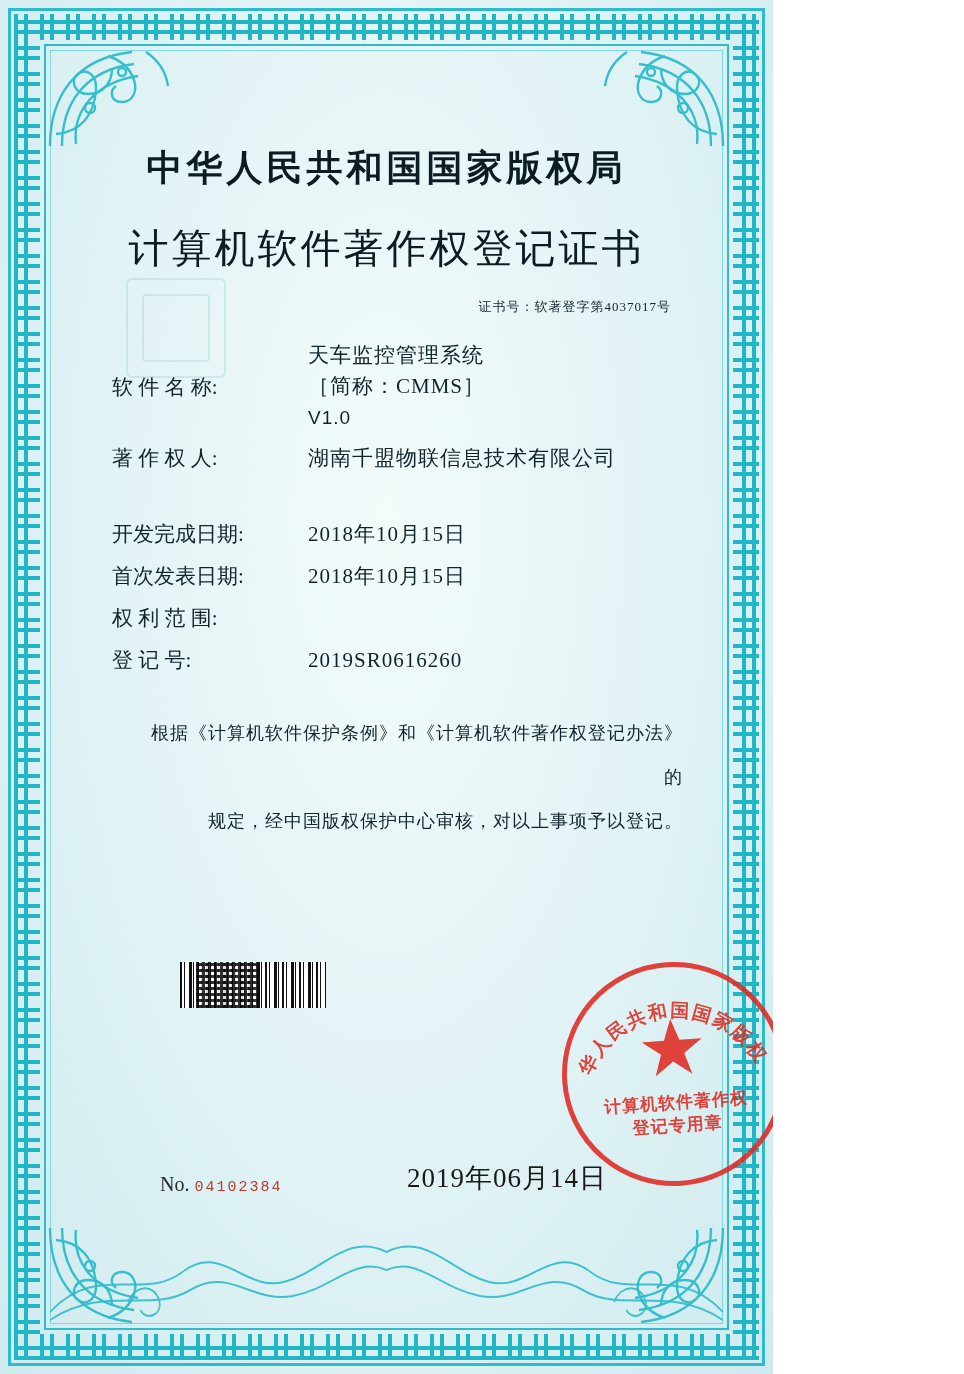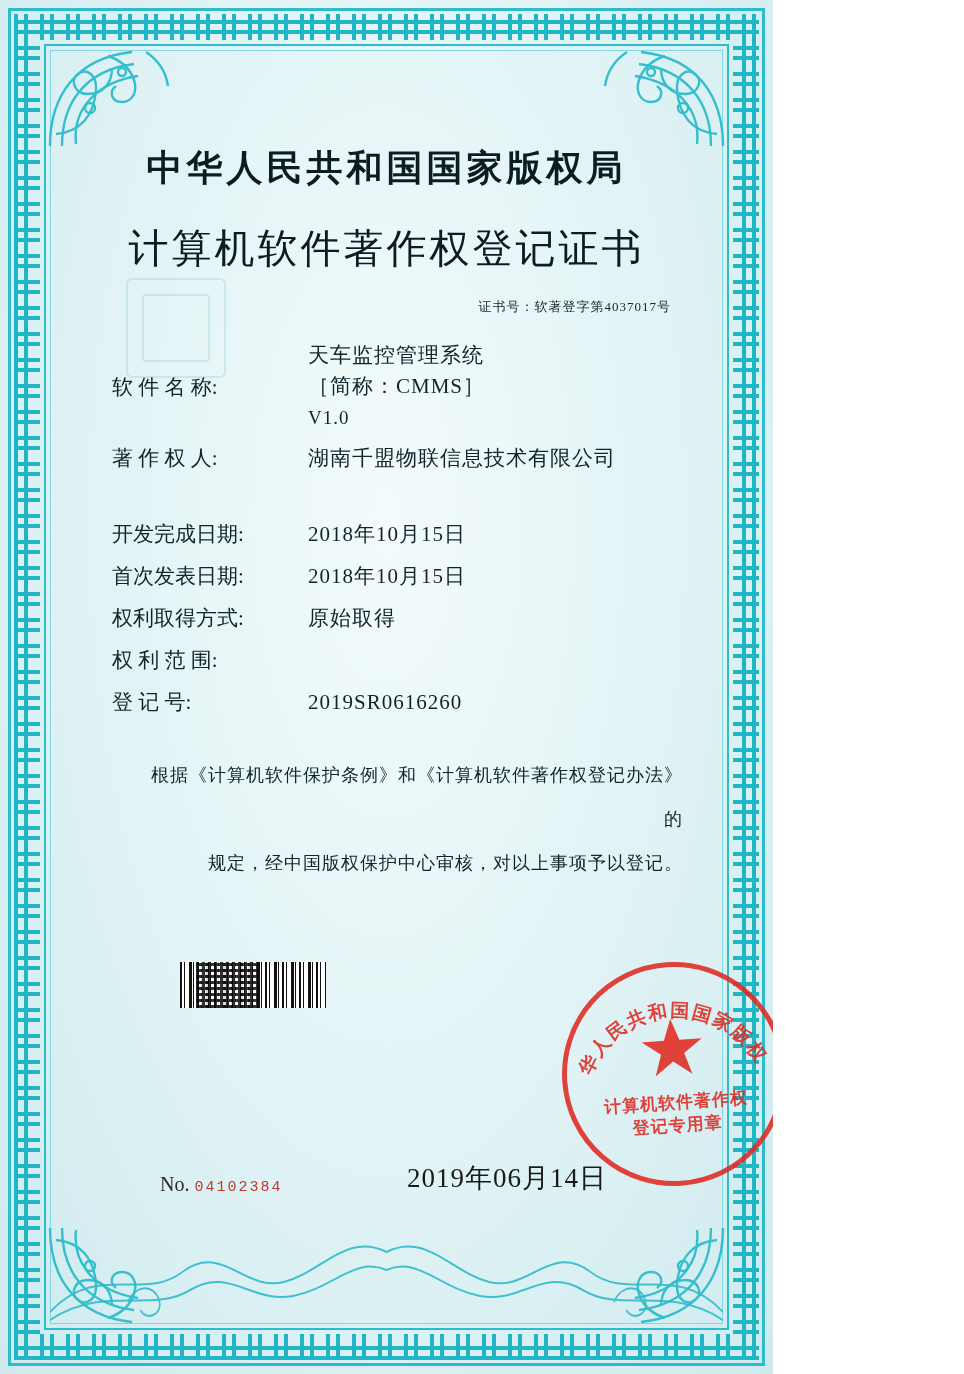--- a/index.html
+++ b/index.html
@@ -133,21 +133,21 @@
     width: 196px;
     flex: 0 0 196px;
     letter-spacing: 0px;
     white-space: nowrap;
   }
   .row .val {
     flex: 1 1 auto;
     letter-spacing: 1px;
   }
   .multi .val div { line-height: 31px; }
-  .mono { font-family: Liberation Serif, serif; font-size: 19px; }
+  .mono { font-family: Liberation Sans, sans-serif; font-size: 19px; }
   .gap-big { height: 34px; }
   .para {
     margin-top: 34px;
     font-size: 18px;
     line-height: 44px;
     letter-spacing: 1px;
     padding-left: 4px;
     text-align: right;
   }
   .para .indent { text-indent: 42px; display: block; }
@@ -365,24 +365,20 @@
       <div class="row">
         <div class="lab">开发完成日期:</div>
         <div class="val">2018年10月15日</div>
       </div>
 
       <div class="row">
         <div class="lab">首次发表日期:</div>
         <div class="val">2018年10月15日</div>
       </div>
 
-      <div class="row">
-        <div class="lab">权利取得方式:</div>
-        <div class="val">原始取得</div>
-      </div>
 
       <div class="row">
         <div class="lab">权 利 范 围:</div>
       </div>
 
       <div class="row">
         <div class="lab">登 记 号:</div>
         <div class="val">2019SR0616260</div>
       </div>
 

